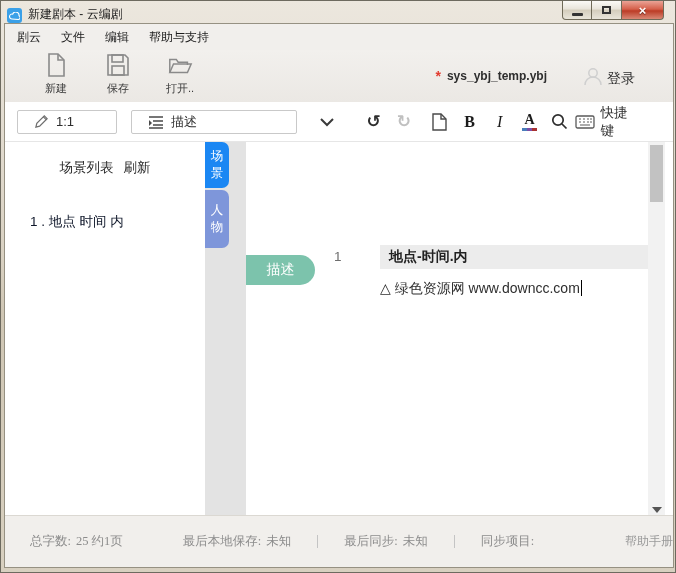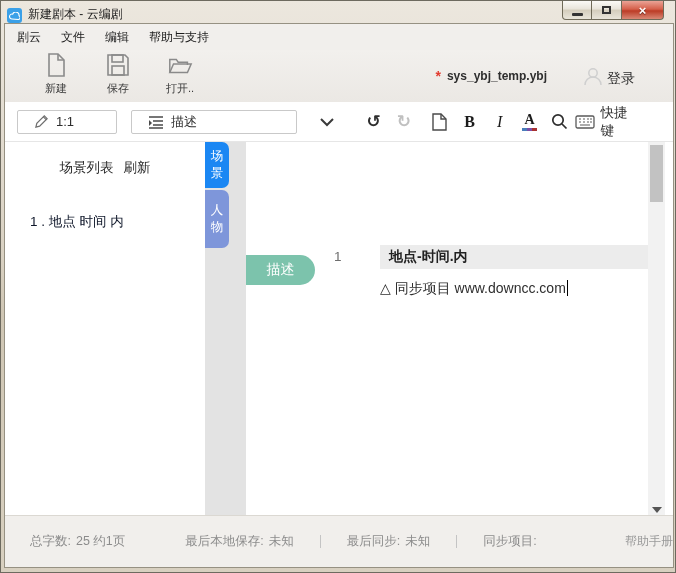--- a/index.html
+++ b/index.html
@@ -87,21 +87,21 @@
   .scene-heading { flex:1; margin-left:16px; background:#ececec; font-size:14px; font-weight:bold; color:#222; padding:3px 9px; cursor:text; }
   .body-line { position:absolute; left:134px; top:138px; font-size:14px; color:#2e2e2e; cursor:text; }
   .caret { display:inline-block; width:1px; height:16px; background:#000; vertical-align:-3px; margin-left:1px; }
 
   .vscrollbar { position:absolute; right:8px; top:0; width:17px; height:100%; background:#f2f2f2; }
   .vthumb { position:absolute; top:3px; left:2px; width:13px; height:57px; background:#c2c2c2; cursor:grab; }
   .varrow { position:absolute; bottom:4px; left:4px; width:0; height:0; border-left:5px solid transparent; border-right:5px solid transparent; border-top:6px solid #555; cursor:pointer; }
 
   
   .statusbar { position:absolute; left:0; bottom:0; width:100%; height:52px; background:#f1efec; border-top:1px solid #dbd8d2; display:flex; align-items:center; font-size:12.5px; color:#8c8c8c; }
-  .sb-item { white-space:nowrap; }
+  .sb-item { white-space:nowrap;font-family:Liberation Serif, serif; }
   .sb-item b { font-weight:normal; margin-left:5px; }
   .sb-sep { width:1px; height:13px; background:#c4c4c4; margin:0 26px; }
   .sb-wc { margin-left:25px; margin-right:60px; }
   .sb-help { margin-left:auto; color:#9a9a9a; font-size:12px; }
 
   
   .watermark { position:absolute; right:5px; top:514px; z-index:20; text-align:center; pointer-events:none; }
   .wm-name { font-size:23px; font-weight:bold; color:#74c34a; letter-spacing:2px; opacity:.85; }
   .wm-url { font-size:15px; color:#a9d78e; margin-top:1px; }
   .wm-wifi { position:absolute; left:32px; top:22px; }
@@ -261,21 +261,21 @@
             <span>人物</span>
           </div>
       </div>
 
       <div class="editor">
         <div class="block-tag">描述</div>
         <div class="scene-row">
           <span class="scene-num">1</span>
           <span class="scene-heading">地点-时间.内</span>
         </div>
-        <div class="body-line"><span>△ 同步项目 www.downcc.com</span><span class="caret"></span></div>
+        <div class="body-line"><span>△ 绿色资源网 www.downcc.com</span><span class="caret"></span></div>
       </div>
 
       <div class="vscrollbar">
         <div class="vthumb"></div>
         <div class="varrow"></div>
       </div>
     </div>
 
     <div class="statusbar">
       <span class="sb-item sb-wc">

